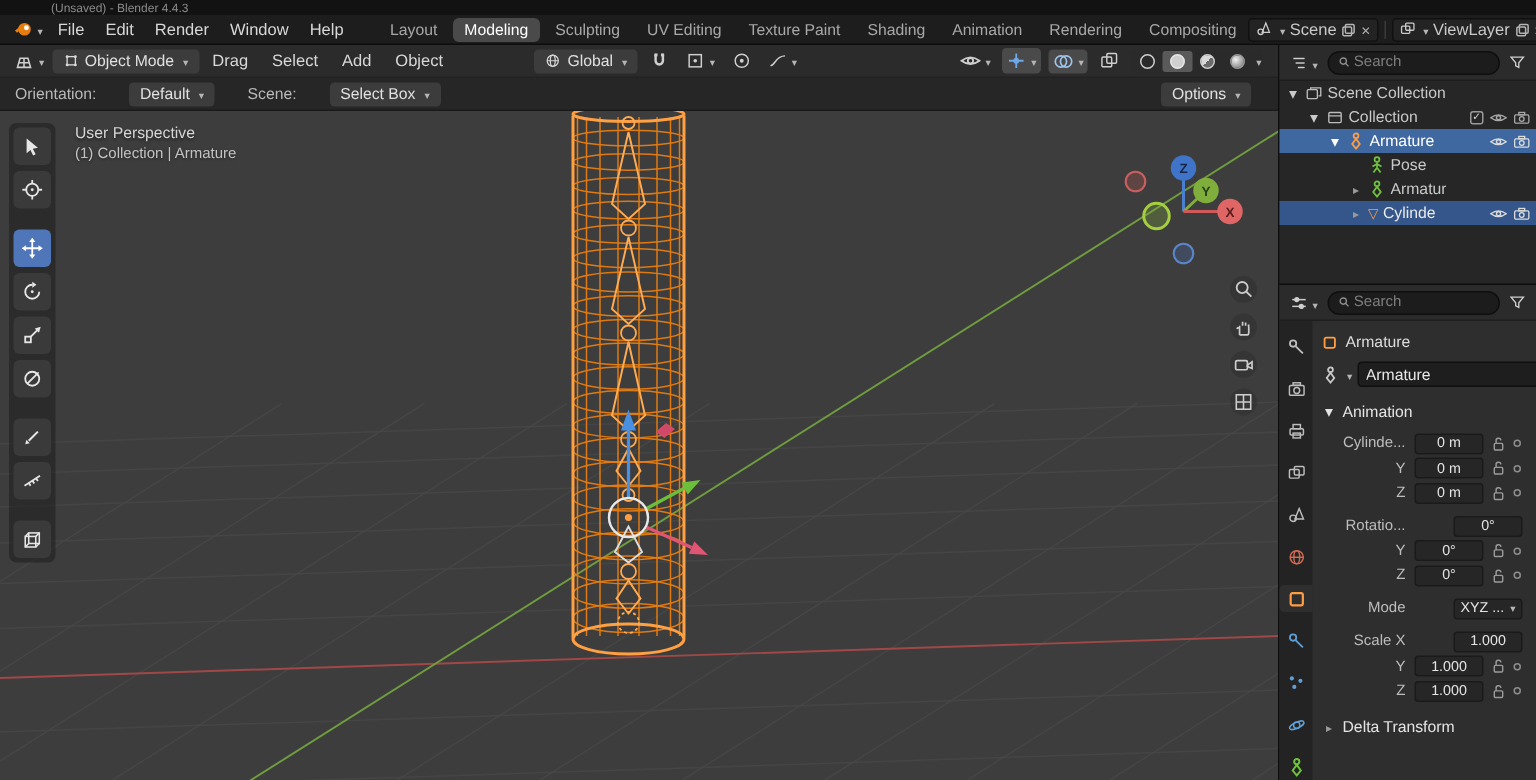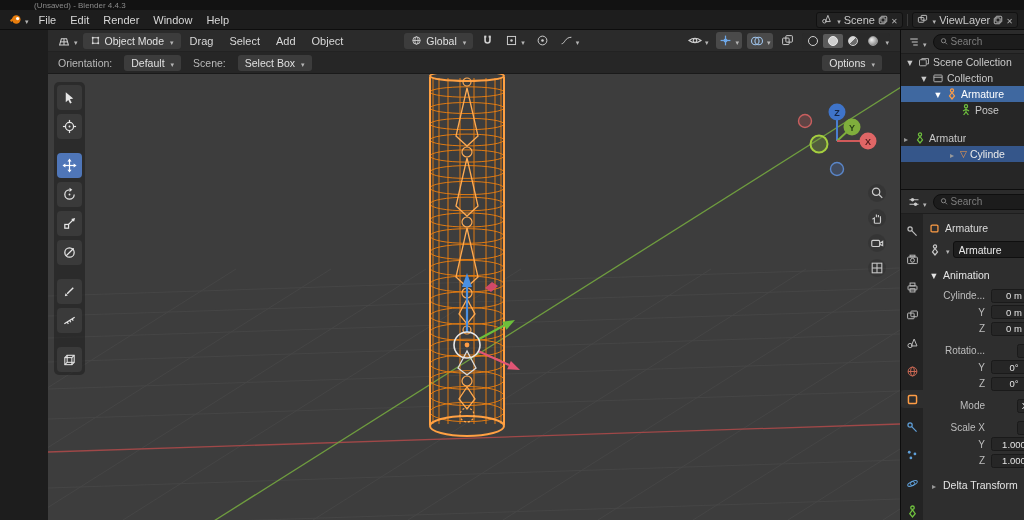--- a/index.html
+++ b/index.html
@@ -20,39 +20,39 @@
   .tb-right { margin-left:auto; display:flex; align-items:center; gap:4px; }
   .sel-group { display:flex; align-items:center; gap:3px; background:#232323;
                border:1px solid #111; border-radius:3px; padding:1px 4px; font-size:11px; }
   .vsep { width:1px; height:12px; background:#3a3a3a; }
   .chev::after { content:"▾"; font-size:7px; color:#b5b5b5; margin-left:2px; }
   .chev-r::after { content:"▸"; font-size:8px; color:#9a9a9a; }
   .x-icon::after { content:"✕"; font-size:8px; color:#b0b0b0; }
 
   
   .workspace { display:flex; height:490px; }
-  .vp-col { width:852px; display:flex; flex-direction:column;margin-left:48px; }
+  .vp-col { width:852px; display:flex; flex-direction:column; }
   .vp-header { height:22px; background:#2b2b2b; display:flex; align-items:center;
                padding:0 6px; gap:2px; font-size:11px; border-bottom:1px solid #222; }
   .pill { background:#3c3c3c; border-radius:3px; padding:2px 7px; display:inline-flex;
           align-items:center; gap:4px; font-size:10.5px; color:#e0e0e0; white-space:nowrap; }
   .ibtn { display:inline-flex; align-items:center; gap:1px; padding:2px 3px; border-radius:3px; }
   .ibtn.on { background:#4a4a4a; }
   .hdr-center { display:flex; align-items:center; gap:5px; margin-left:52px;text-align:right; }
   .hdr-right { margin-left:auto; display:flex; align-items:center; gap:5px; margin-right:4px; }
   .shade-group { display:flex; align-items:center; background:#2a2a2a; border-radius:3px; padding:1px; }
   .shade-btn { padding:2px 5px; border-radius:2px; display:flex; align-items:center; }
   .shade-btn.active { background:#5a5a5a; }
   .ball { width:10px; height:10px; border-radius:50%; border:1.2px solid #cfcfcf; }
   .ball.solid { background:#cfcfcf; border-color:#e8e8e8; }
   .ball.mat { background:linear-gradient(135deg,#d8d8d8 50%,#6a6a6a 50%); }
   .ball.rend { background:radial-gradient(circle at 35% 35%, #f0f0f0, #6f6f6f); border-color:#999; }
 
   .vp-tools { height:22px; background:#262626; display:flex; align-items:center;
-              padding:0 10px; gap:12px; font-size:10.5px; border-bottom:1px solid #1a1a1a; }
+              padding:0 10px; gap:22px; font-size:10.5px; border-bottom:1px solid #1a1a1a; }
   .lbl { color:#b9b9b9; }
   .spacer { flex:1; }
 
   .viewport { flex:1; position:relative; background:#3d3d3d; overflow:hidden; }
   .vp-info { position:absolute; left:50px; top:8px; font-size:10.5px; color:#d5d5d5;
              text-shadow:0 1px 2px rgba(0,0,0,.45); line-height:14px; }
   .vp-info .sub { font-size:10px; color:#c3c3c3; }
 
   .left-toolbar { position:absolute; left:6px; top:8px; display:flex; flex-direction:column;
                   gap:4px; background:rgba(30,30,30,.55); padding:3px; border-radius:5px; }
@@ -144,20 +144,31 @@
           <circle cx="10.6" cy="6.8" r="2" fill="#fff"></circle>
           <path d="M2,10 L7,6" stroke="#e87d0d" stroke-width="2.4" fill="none"></path>
         </svg>
       <span class="chev"></span>
     </span>
     <span class="menu-item">File</span>
     <span class="menu-item">Edit</span>
     <span class="menu-item">Render</span>
     <span class="menu-item">Window</span>
     <span class="menu-item">Help</span>
+    <div class="tabs">
+      <span class="tab">Layout</span>
+      <span class="tab active">Modeling</span>
+      <span class="tab">Sculpting</span>
+      <span class="tab">UV Editing</span>
+      <span class="tab">Texture Paint</span>
+      <span class="tab">Shading</span>
+      <span class="tab">Animation</span>
+      <span class="tab">Rendering</span>
+      <span class="tab">Compositing</span>
+    </div>
     <div class="tb-right">
       <span class="sel-group">
         <svg width="11" height="11" viewBox="0 0 16 16" fill="none" stroke="#c9c9c9" stroke-width="1.3">
             <polygon points="10,2 13.5,11 6.5,11"></polygon>
             <circle cx="5" cy="10.5" r="2.6"></circle>
           </svg>
         <span class="chev"></span>
         <span>Scene</span>
         <svg width="10" height="10" viewBox="0 0 12 12" fill="none" stroke="#b5b5b5" stroke-width="1.2">
             <rect x="1.5" y="3.5" width="7" height="7" rx="1"></rect>
@@ -420,20 +431,24 @@
             <circle cx="789" cy="95" r="6.5" fill="rgba(80,120,190,0.25)" stroke="#5a86c9" stroke-width="1.4"></circle>
             <circle cx="789" cy="38" r="8.5" fill="#3f74c9"></circle>
             <circle cx="804" cy="53" r="8.5" fill="#7fae3c"></circle>
             <circle cx="820" cy="67" r="8.5" fill="#e06666"></circle>
             <text x="789" y="41.5" font-size="9" font-weight="bold" fill="rgba(10,20,40,0.8)" text-anchor="middle">Z</text>
             <text x="804" y="56.5" font-size="9" font-weight="bold" fill="rgba(15,35,10,0.8)" text-anchor="middle">Y</text>
             <text x="820" y="70.5" font-size="9" font-weight="bold" fill="rgba(50,10,10,0.8)" text-anchor="middle">X</text>
           </g>
         </svg>
 
+        <div class="vp-info">
+          <div>User Perspective</div>
+          <div class="sub">(1) Collection | Armature</div>
+        </div>
 
         <div class="left-toolbar">
           <div class="tool-btn">
             <svg width="15" height="15" viewBox="0 0 16 16">
                 <polygon points="4,2.5 12,9 8.4,9.8 10.4,13.6 8.6,14.5 6.7,10.7 4,13" fill="#e6e6e6"></polygon>
               </svg>
           </div>
           <div class="tool-btn">
             <svg width="15" height="15" viewBox="0 0 16 16" fill="none" stroke="#e6e6e6" stroke-width="1.3">
                 <circle cx="8" cy="8" r="4.3"></circle>
@@ -611,21 +626,21 @@
           <svg width="12" height="12" viewBox="0 0 12 12" fill="none" stroke="#6fc13e" stroke-width="1.2">
               <circle cx="6" cy="2.3" r="1.6"></circle>
               <line x1="6" y1="4.2" x2="6" y2="7.8"></line>
               <line x1="6" y1="5.3" x2="3" y2="7"></line>
               <line x1="6" y1="5.3" x2="9" y2="7"></line>
               <line x1="6" y1="7.8" x2="3.6" y2="11"></line>
               <line x1="6" y1="7.8" x2="8.4" y2="11"></line>
             </svg>
           <span class="olabel">Pose</span>
         </div>
-        <div class="orow" style="margin-top:12px;">
+        <div class="orow" style="padding-left:46px;">
           <span class="tri chev-r"></span>
           <svg width="12" height="12" viewBox="0 0 12 12" fill="none" stroke="#6fc13e" stroke-width="1.2">
               <circle cx="6" cy="2.5" r="1.6"></circle>
               <polygon points="6,4.5 8.5,8 6,11 3.5,8"></polygon>
             </svg>
           <span class="olabel">Armatur</span>
         </div>
         <div class="orow sel2" style="padding-left:46px;">
           <span class="tri chev-r"></span>
           <span class="tri-mesh">▽</span>

